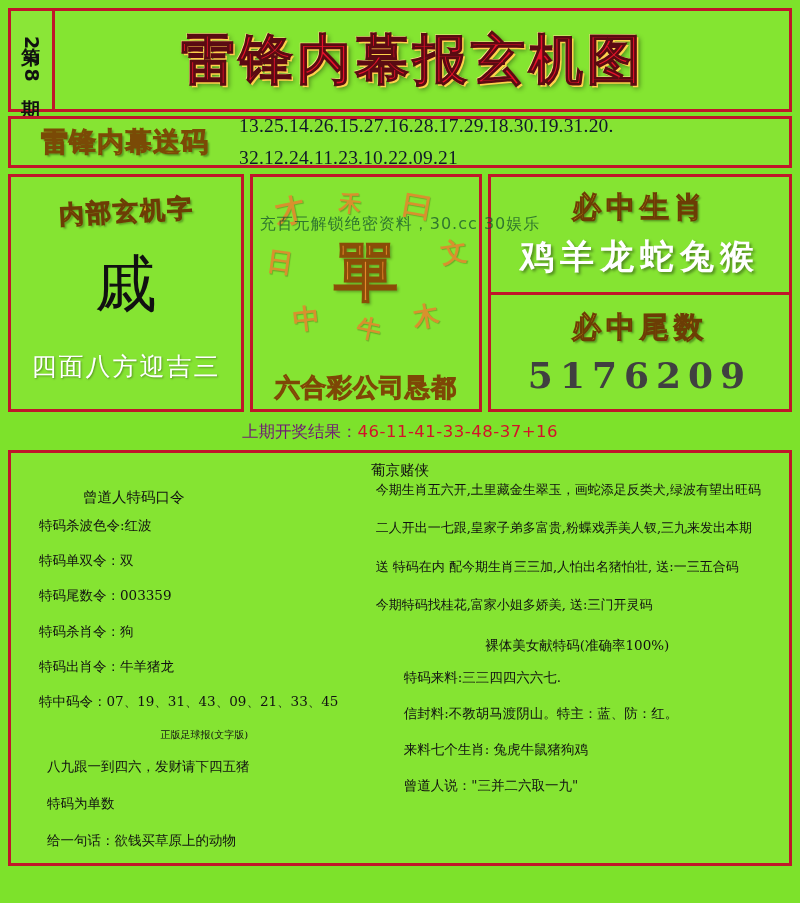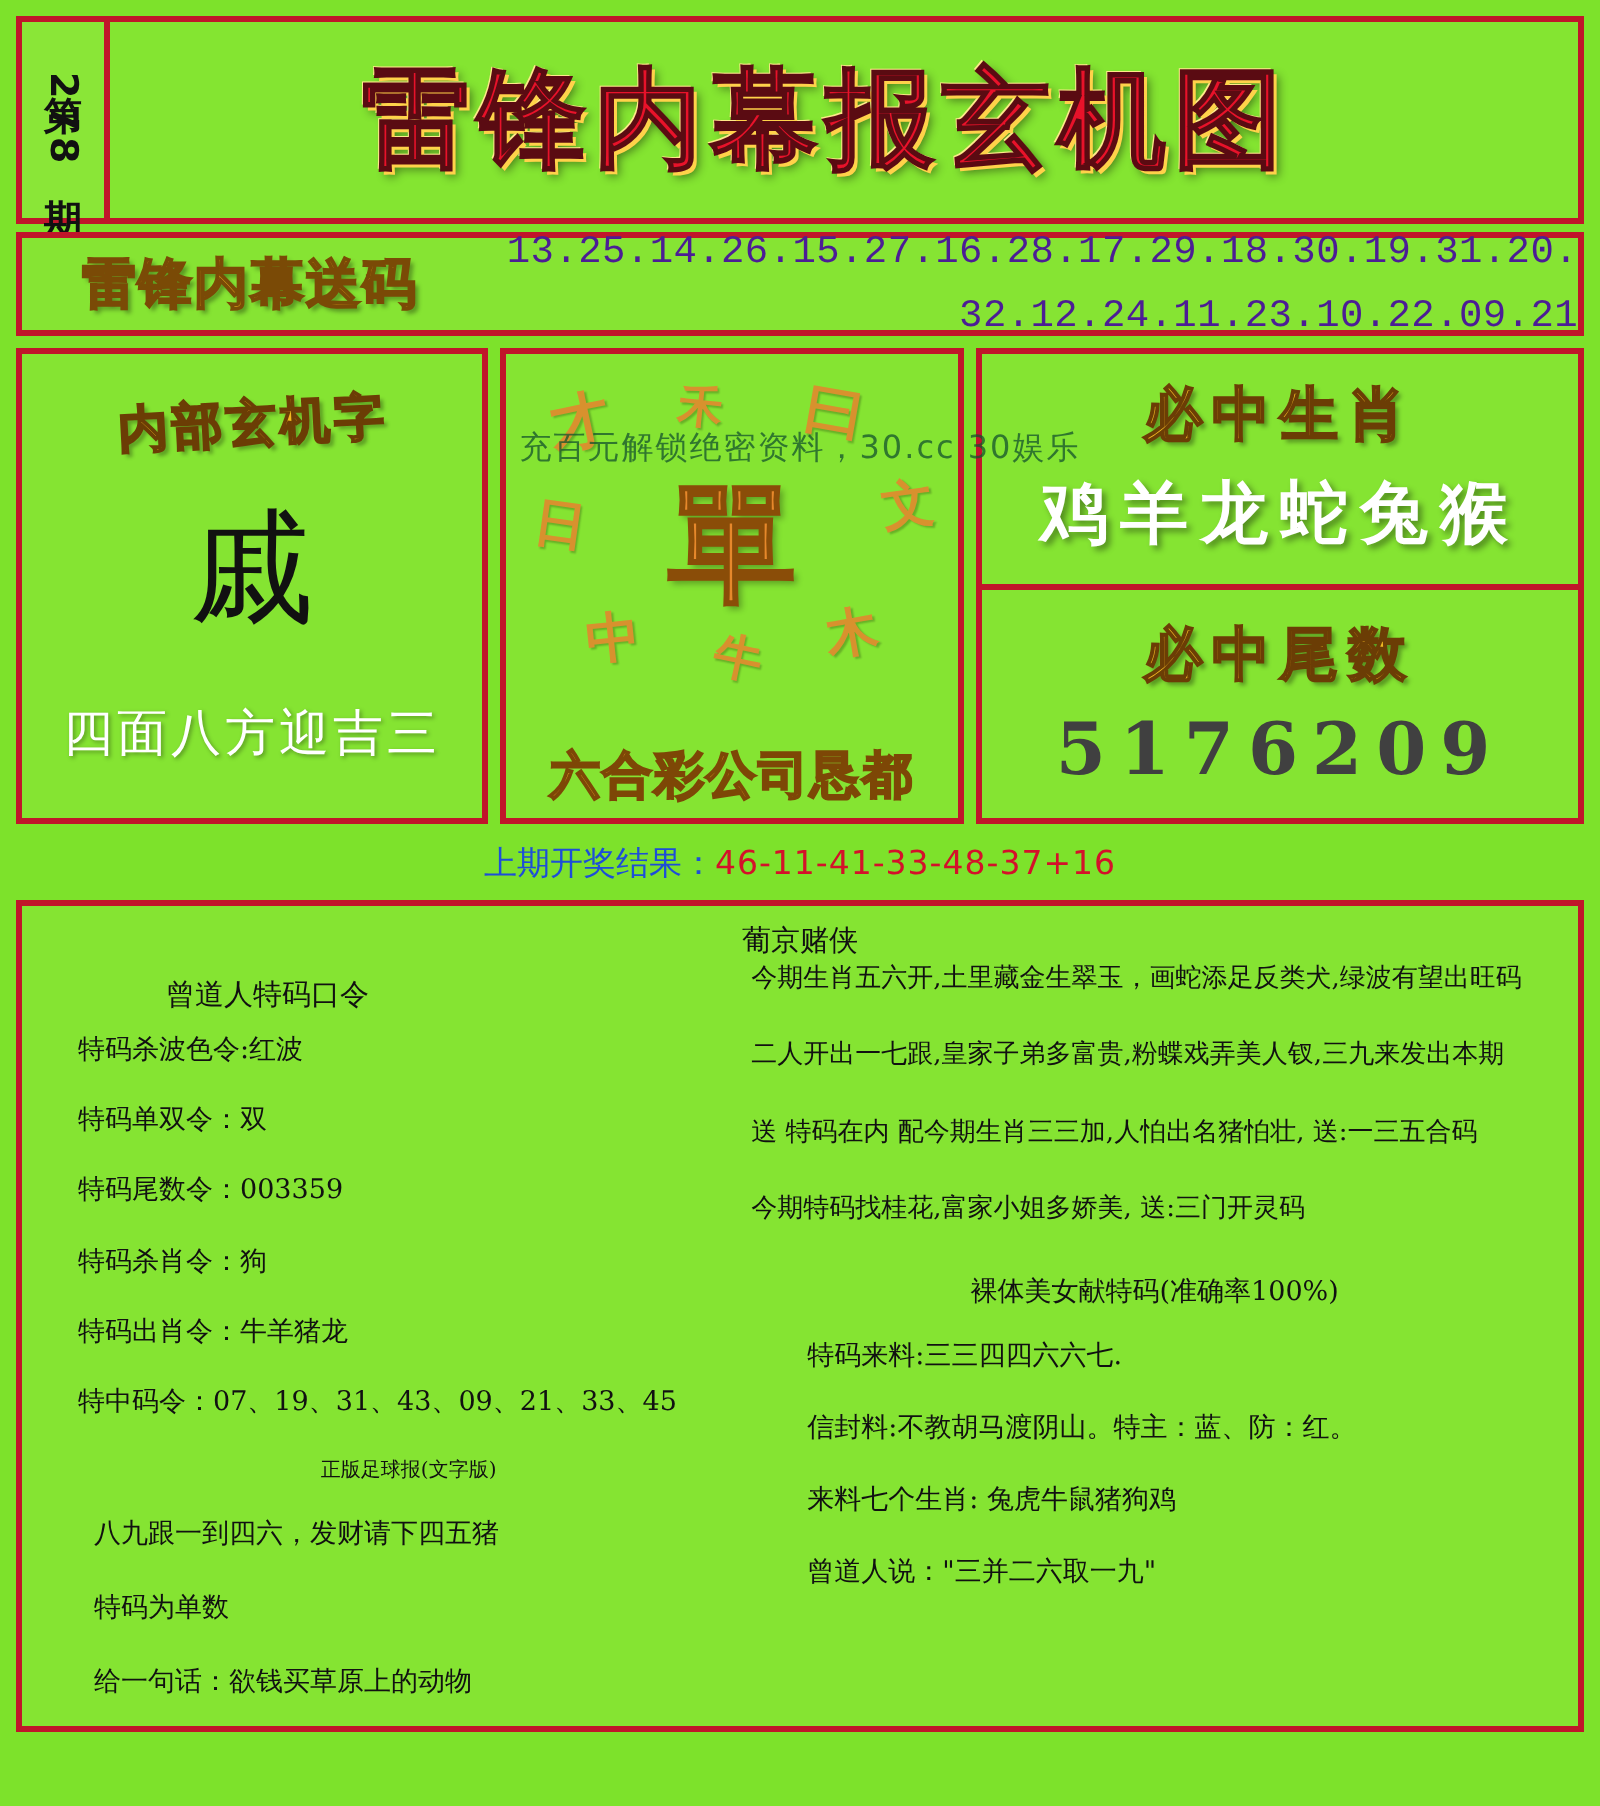--- a/index.html
+++ b/index.html
@@ -83,26 +83,25 @@
     font-size: 27px;
     font-weight: bold;
     color: #f0b221;
     -webkit-text-stroke: 1px #7a4a06;
     text-shadow: 2px 2px 2px rgba(0,0,0,0.35);
     letter-spacing: 1px;
     font-family: "DejaVu Sans", sans-serif;
   }
   .numbers-lines {
     flex: 1;
-    color: #4c1d95;
+    color: #0f172a;
     font-size: 19.5px;
     line-height: 1.65;
-    font-family: Liberation Mono, monospace;
+    font-family: Liberation Serif, serif;
     letter-spacing: 0.2px;
-    text-align: right;
   }
 
   
   .mid-row {
     margin-top: 6px;
     display: flex;
     gap: 6px;
     height: 238px;
   }
   .panel {
@@ -236,21 +235,21 @@
   }
 
   
   .last-result {
     margin-top: 9px;
     text-align: center;
     font-size: 16.5px;
     color: #d4112a;
     font-family: "DejaVu Sans", sans-serif;
   }
-  .last-result .lab { color: #1d4ed8; }
+  .last-result .lab { color: #701a75; }
   .last-result .val { color: #d4112a; letter-spacing: 0.5px; }
 
   
   .bottom-box {
     margin-top: 7px;
     border: 3px solid #c0162a;
     box-sizing: border-box;
     background: #85e432;
     height: 416px;
     position: relative;

